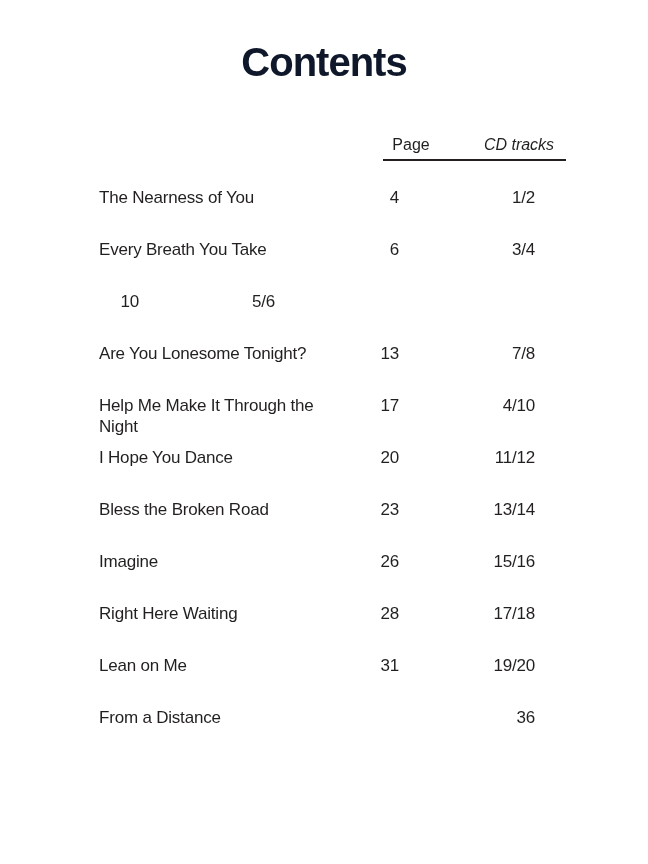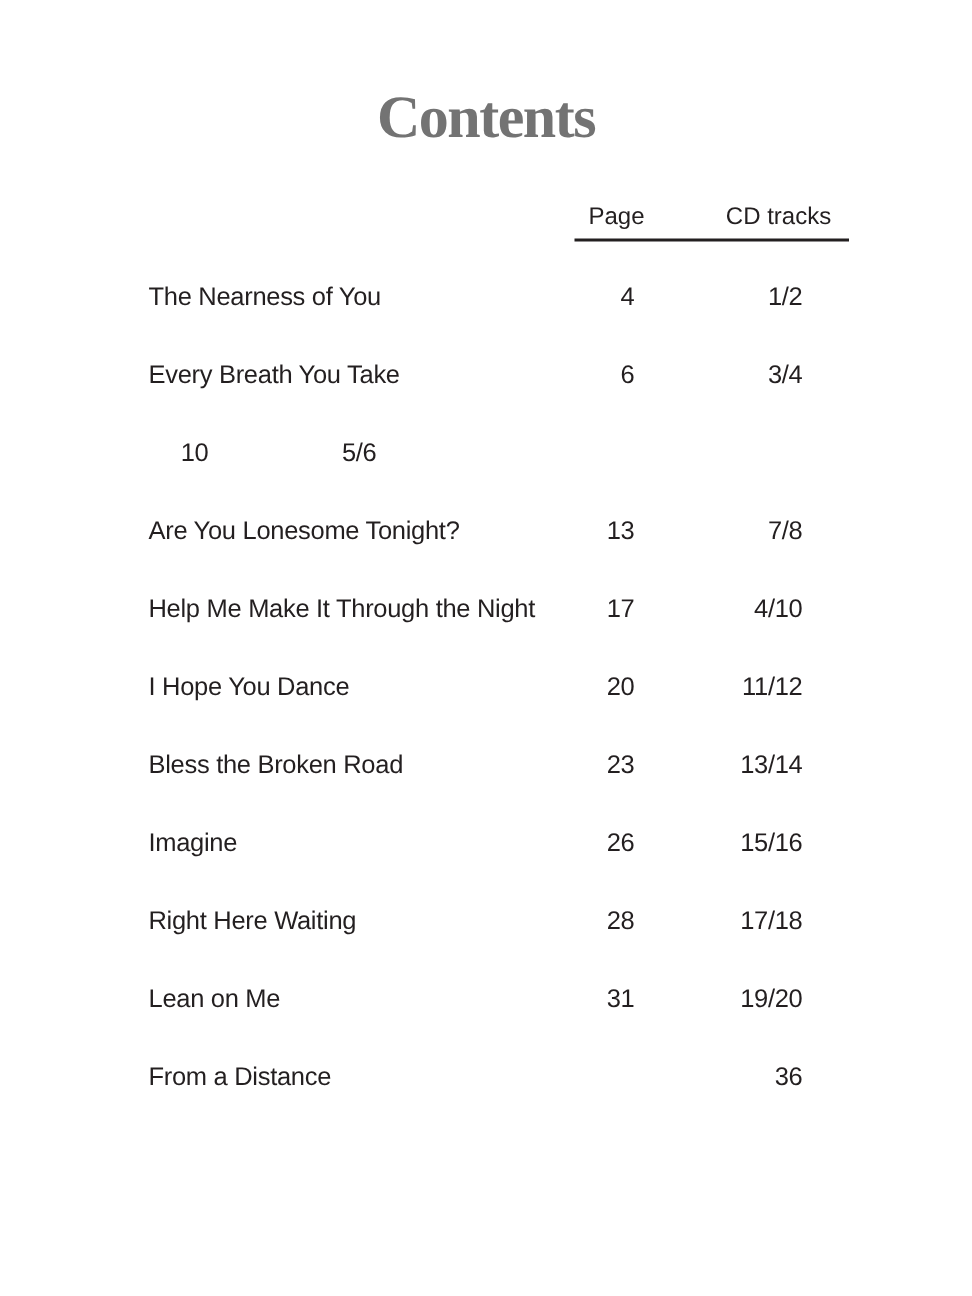--- a/index.html
+++ b/index.html
@@ -11,41 +11,40 @@
     position: relative;
     overflow: hidden;
   }
   .page {
     position: absolute;
     inset: 0;
     background: #ffffff;
   }
   .title {
     position: absolute;
-    top: 54px;
+    top: 40px;
     left: 0;
     width: 648px;
     text-align: center;
     font-size: 40px;
     font-weight: 600;
     letter-spacing: -1px;
-    color: #737373;
-    font-family: Liberation Serif, serif;
+    color: #0f172a;
   }
   .col-header {
     position: absolute;
     top: 135px;
     transform: translateX(-50%);
     font-size: 16px;
     line-height: 20px;
     white-space: nowrap;
     color: #231f20;
   }
   .col-header.page-h { left: 411px; }
-  .col-header.cd-h   { left: 519px; }
+  .col-header.cd-h   { left: 519px; font-style: italic; }
   .header-rule {
     position: absolute;
     left: 383px;
     top: 159px;
     width: 183px;
     height: 2px;
     background: #231f20;
   }
   .toc {
     position: absolute;
@@ -53,20 +52,21 @@
     top: 187px;
     width: 436px;
   }
   .toc-row {
     display: flex;
     align-items: flex-start;
     height: 52px;
     font-size: 17px;
     line-height: 21px;
     letter-spacing: -0.2px;
+    gap: 24px;
   }
   .toc-row .song { flex: 1 1 auto; text-align: left; }
   .toc-row .pg   { flex: 0 0 40px;  text-align: right; }
   .toc-row .cd   { flex: 0 0 112px; text-align: right; }
 </style>
 </head>
 <body>
 
 <div class="page">
 

